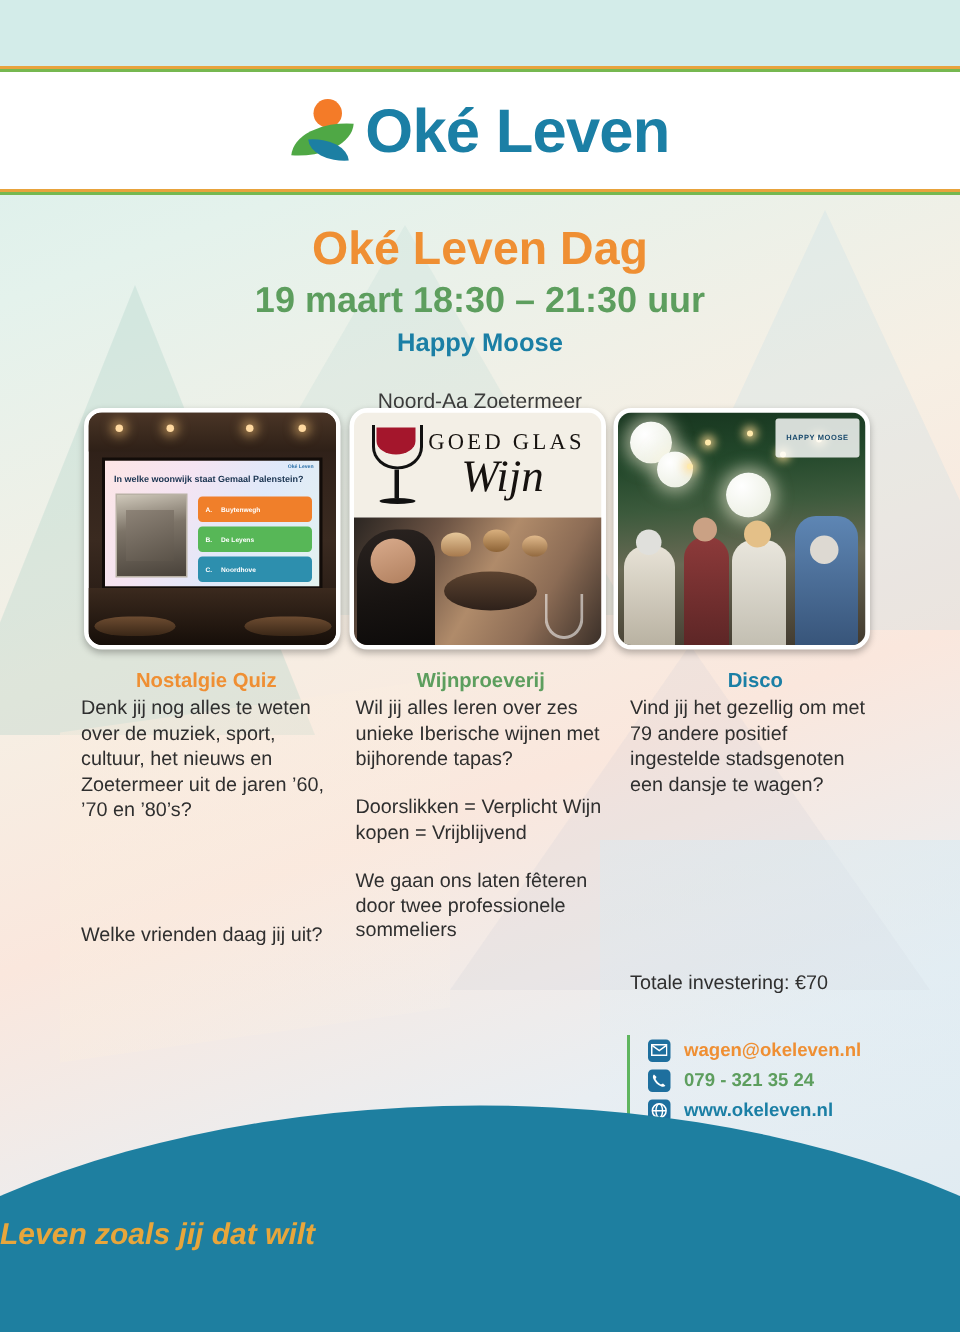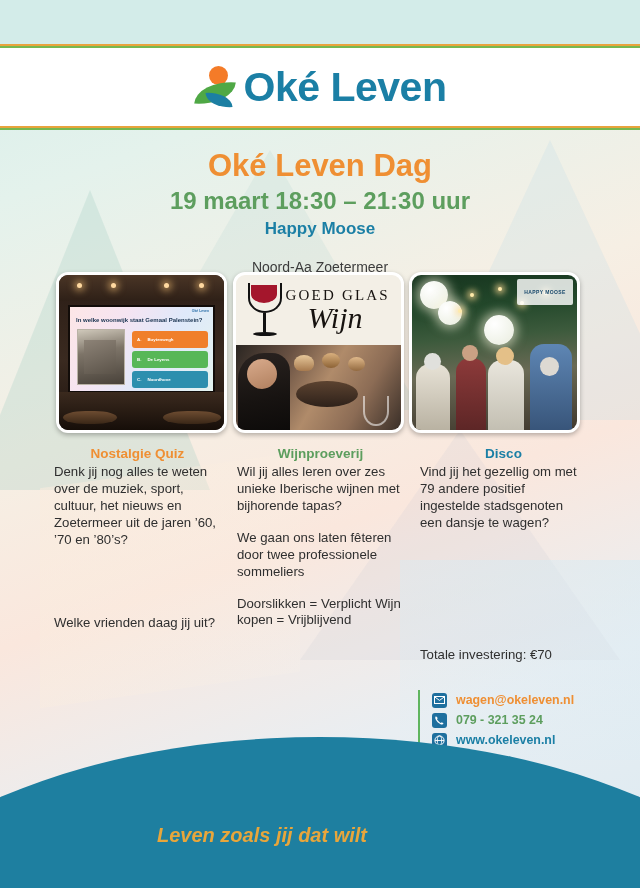--- a/index.html
+++ b/index.html
@@ -180,22 +180,22 @@
          display:flex;align-items:center;justify-content:center;flex:0 0 auto;}
   .cicon svg{display:block;}
   .ctext{font-size:12.4px;font-weight:bold;line-height:1;}
   .c-mail{color:#ef8f33;}
   .c-tel{color:#5d9e5e;}
   .c-web{color:#1b7fa5;}
 
   
   .footer{position:absolute;left:-180px;top:737px;width:1000px;height:420px;
           background:#1e7fa0;border-radius:50% 50% 0 0 / 62% 62% 0 0;}
-  .slogan{position:absolute;left:0;top:812px;width:524px;text-align:center;
-          font-size:20px;font-weight:bold;font-style:italic;color:#e8a63b;margin-top:12px;}
+  .slogan{position:absolute;left:0;top:812px;width:524px;text-align:left;
+          font-size:20px;font-weight:bold;font-style:italic;color:#e8a63b;}
 </style>
 </head>
 <body>
 
 <div class="poster">
 
   <div class="facet f1"></div>
   <div class="facet f2"></div>
   <div class="facet f3"></div>
   <div class="facet f4"></div>
@@ -312,22 +312,22 @@
     <div class="col">
       <h3 class="h-quiz">Nostalgie Quiz</h3>
       <p>Denk jij nog alles te weten over de muziek, sport, cultuur, het nieuws en Zoetermeer uit de jaren ’60, ’70 en ’80’s?</p>
       <div class="spacer-a"></div>
       <p>Welke vrienden daag jij uit?</p>
     </div>
 
     <div class="col">
       <h3 class="h-wijn">Wijnproeverij</h3>
       <p>Wil jij alles leren over zes unieke Iberische wijnen met bijhorende tapas?</p>
+      <p class="gap">Doorslikken = Verplicht Wijn kopen = Vrijblijvend</p>
       <p class="gap">We gaan ons laten fêteren door twee pro­fessionele sommeliers</p>
-      <p class="gap">Doorslikken = Verplicht Wijn kopen = Vrijblijvend</p>
     </div>
 
     <div class="col">
       <h3 class="h-disco">Disco</h3>
       <p>Vind jij het gezellig om met 79 andere positief ingestelde stadsgenoten een dansje te wagen?</p>
       <div class="spacer-c"></div>
       <p>Totale investering: €70</p>
     </div>
 
   </div>

